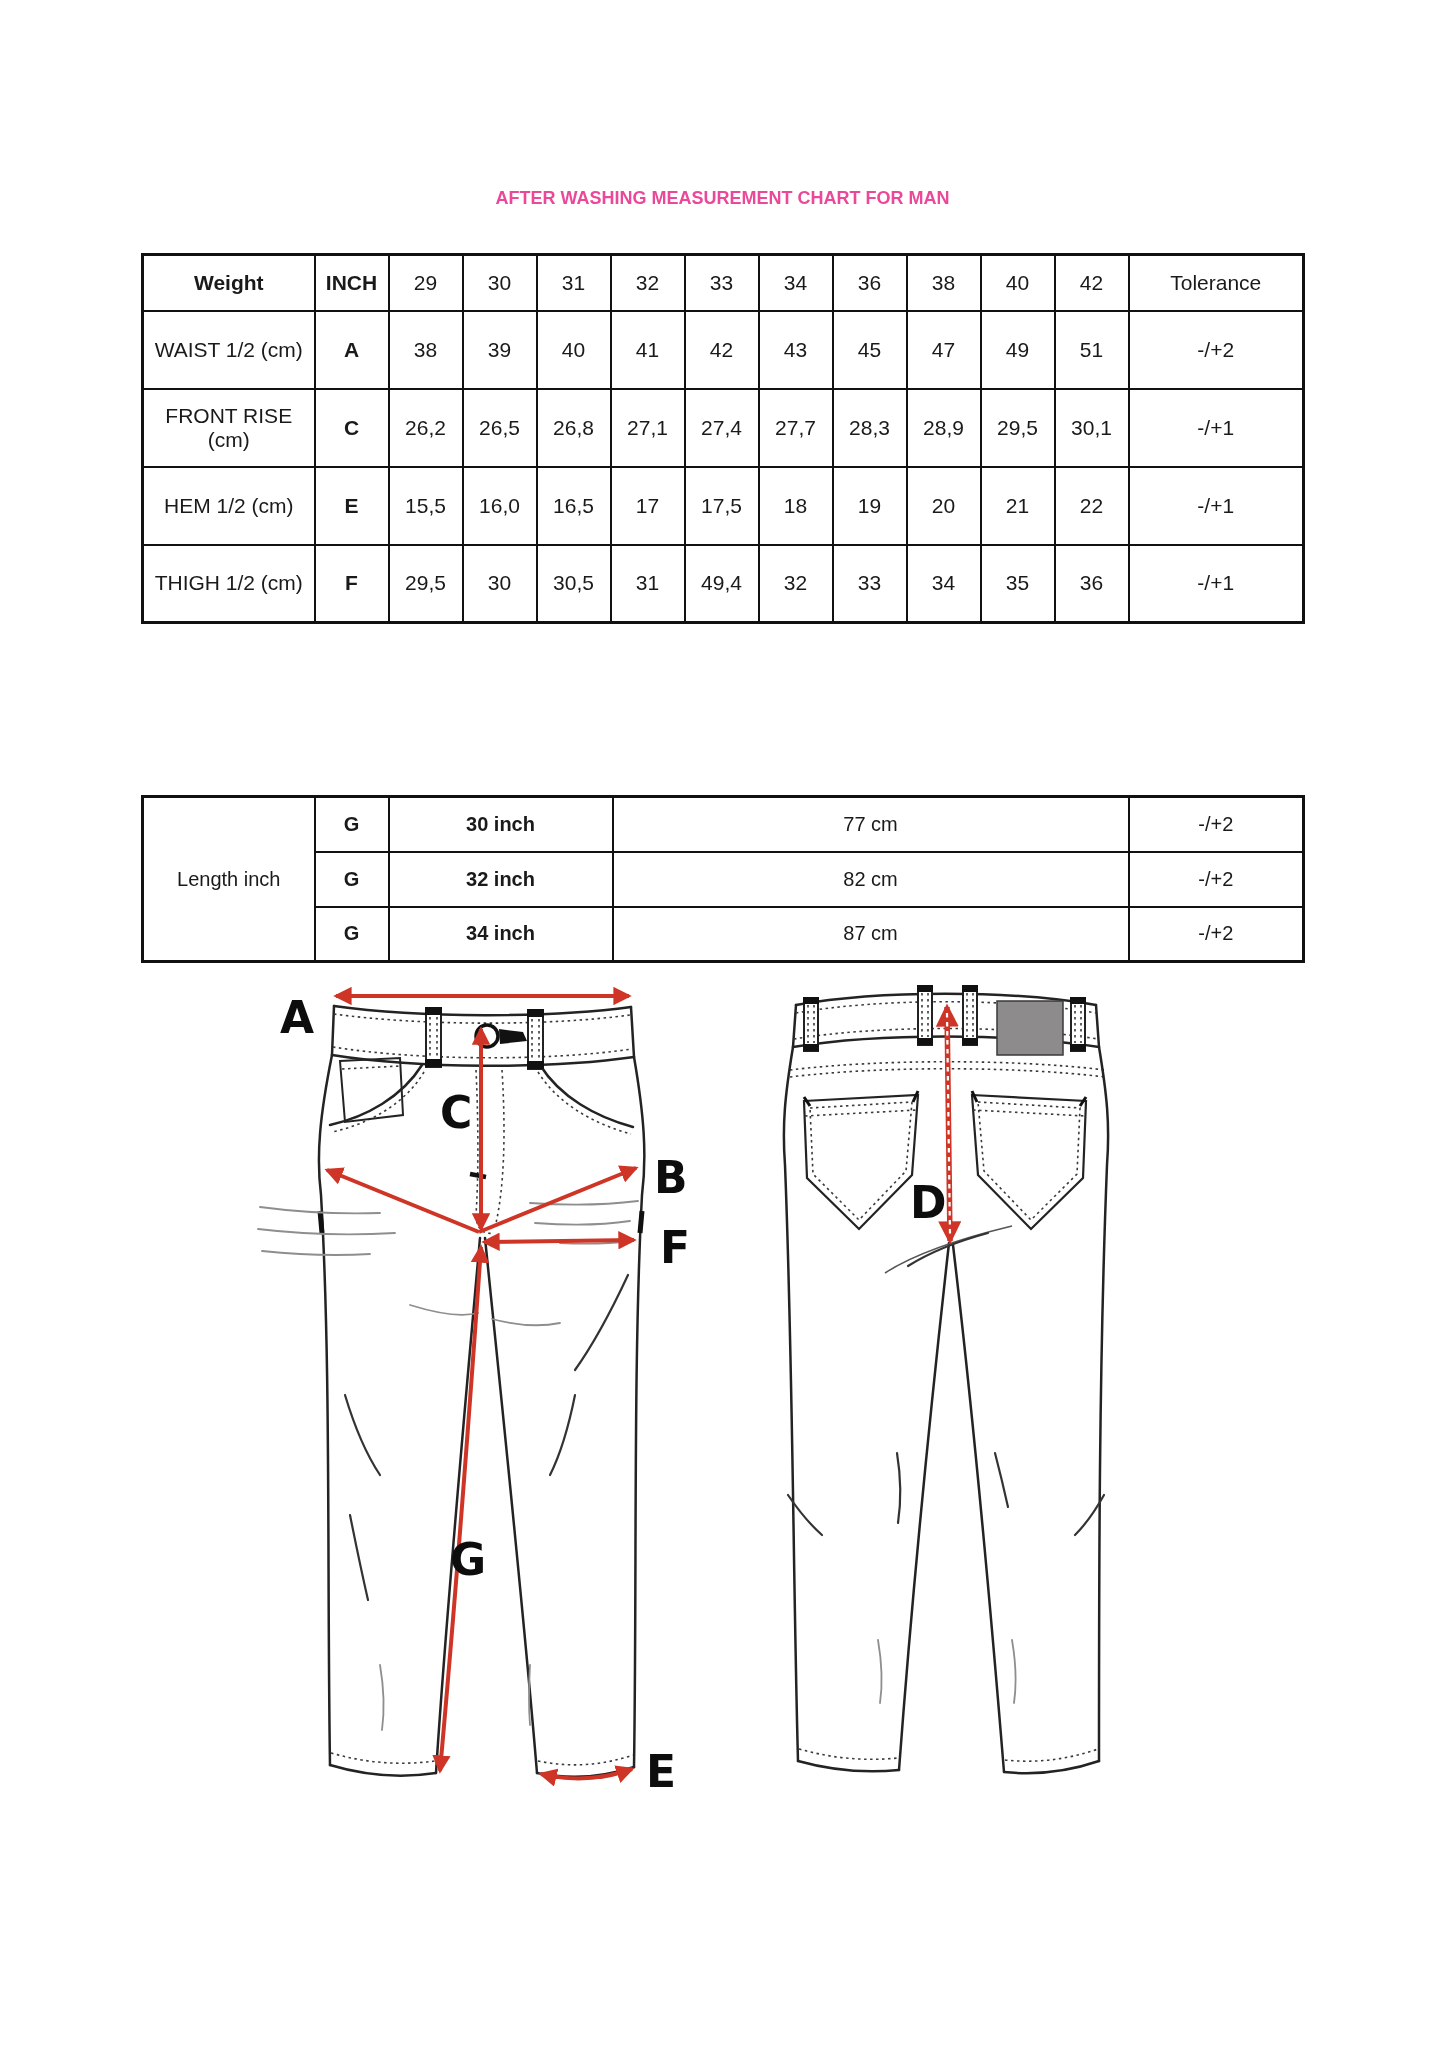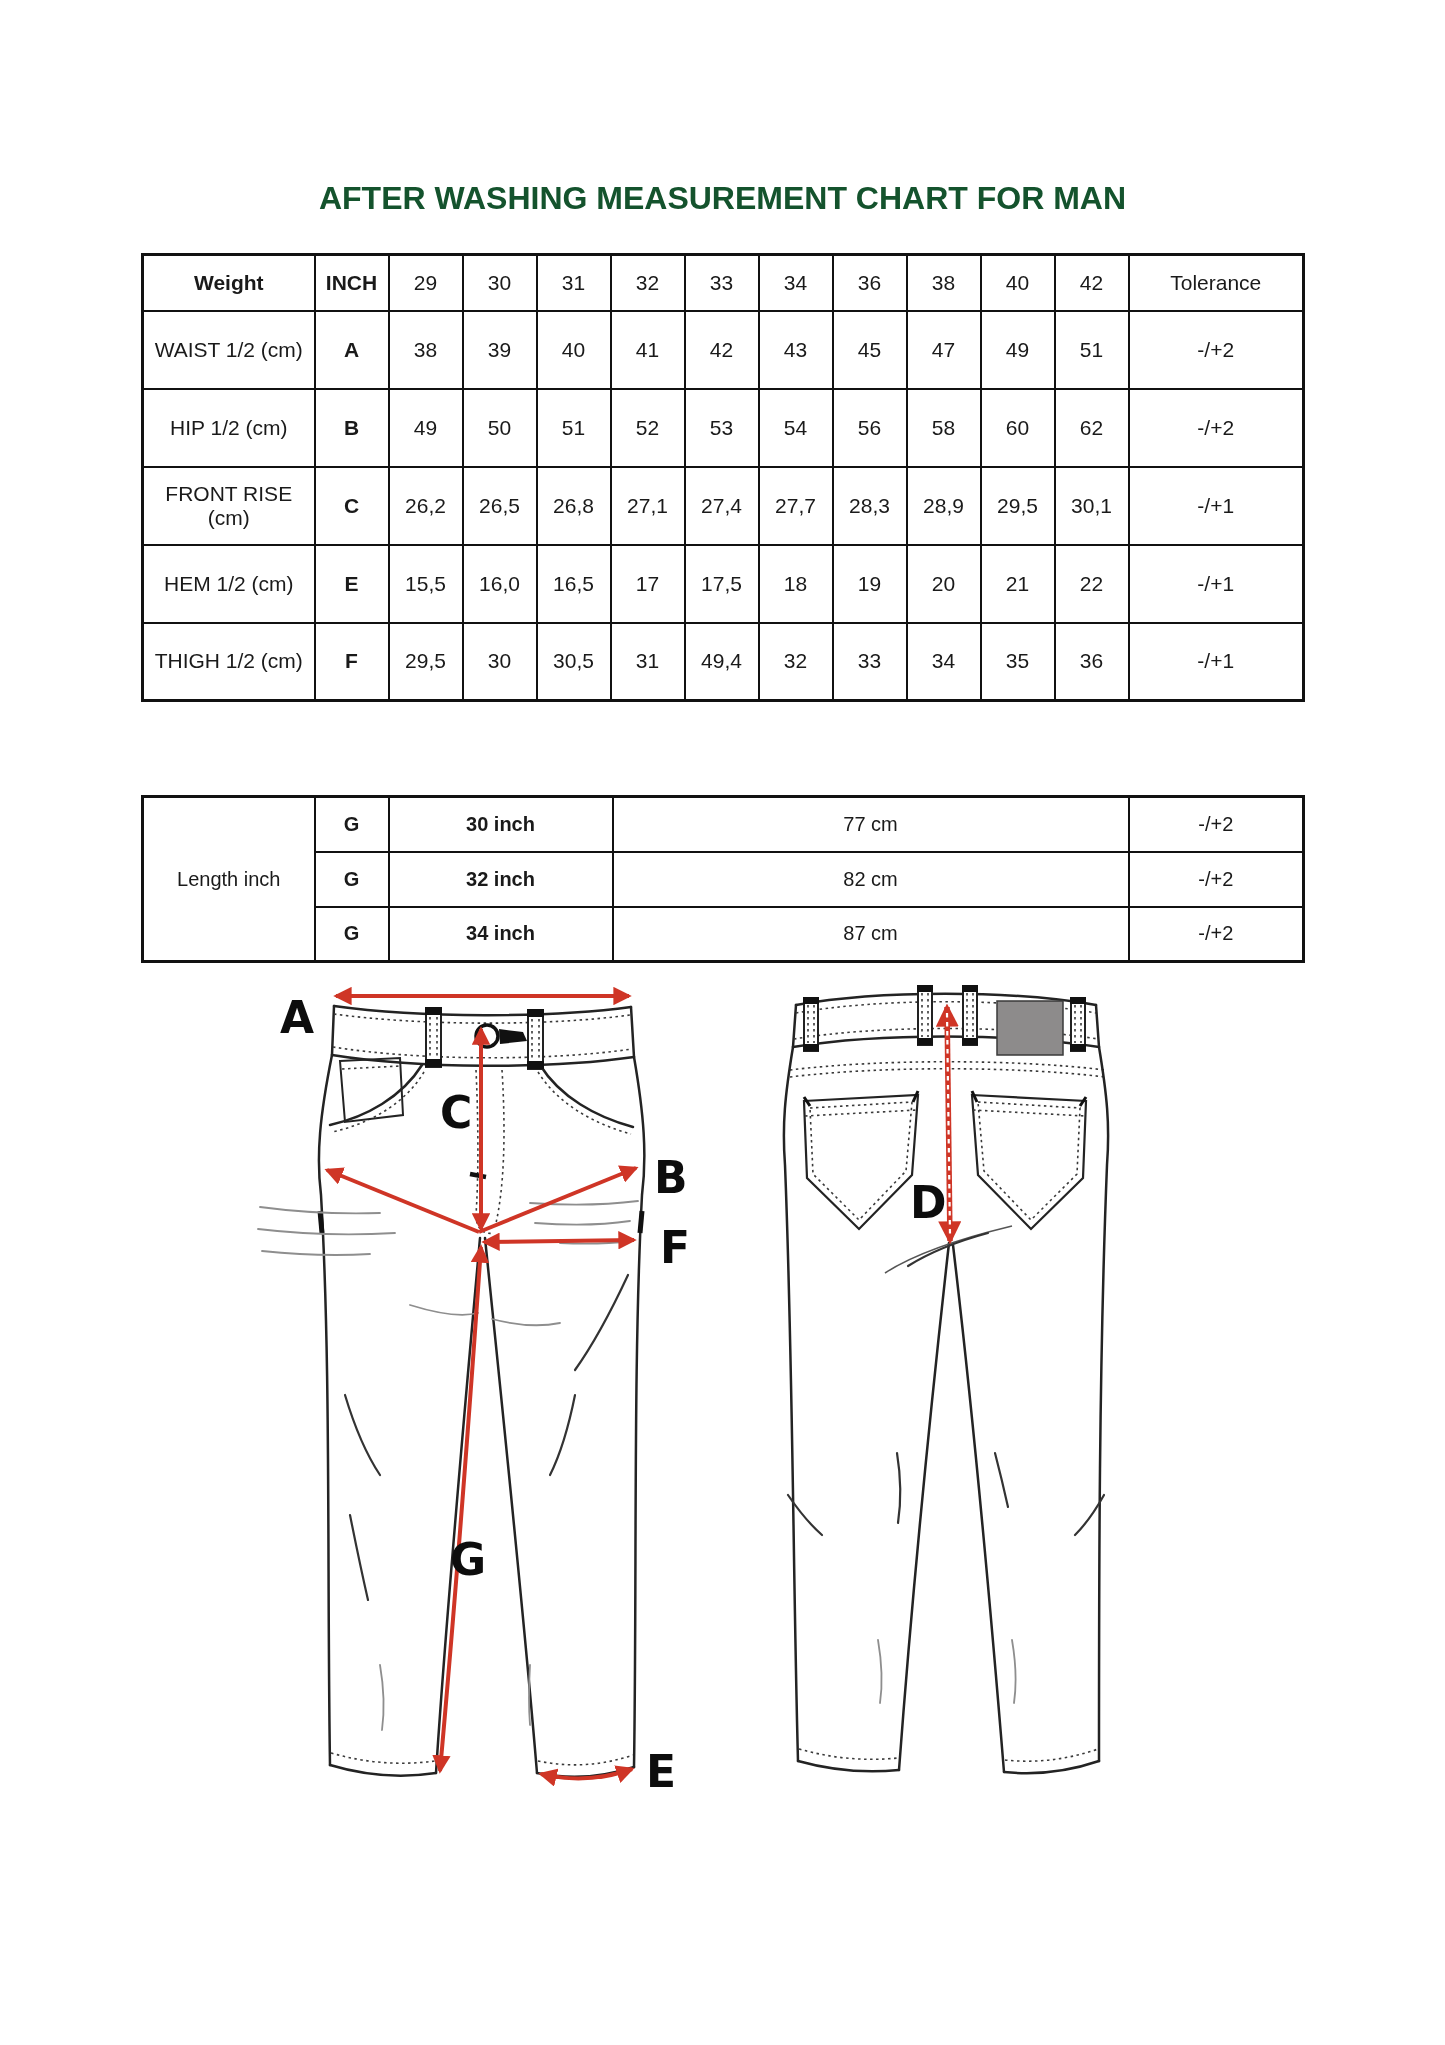--- a/index.html
+++ b/index.html
@@ -1,19 +1,19 @@
 <!DOCTYPE html>
 <html><head>
 <meta charset="utf-8">
 <style>
   html,body{margin:0;padding:0;background:#ffffff;}
   .page{position:relative;width:1445px;height:2045px;background:#fff;overflow:hidden;
         font-family:"Liberation Sans","DejaVu Sans",sans-serif;color:#1a1a1a;}
-  .title{position:absolute;left:0;right:0;top:180px;text-align:center;
-         font-size:32px;font-weight:bold;color:#14532d;}
+  .title{position:absolute;left:0;right:0;top:188px;text-align:center;
+         font-size:18px;font-weight:bold;color:#ec4899;}
   table{border-collapse:collapse;table-layout:fixed;background:#fff;}
   .size-table{position:absolute;left:141px;top:253px;width:1161px;border:3px solid #111;}
   .size-table th,.size-table td{border:2px solid #111;text-align:center;vertical-align:middle;
          padding:0;font-size:21px;color:#1a1a1a;overflow:hidden;}
   .size-table thead tr{height:56px;}
   .size-table tbody tr{height:78px;}
   .corner{font-size:27px;font-weight:bold;}
   .inch-h{font-size:21px;font-weight:bold;}
   .size-h{font-size:21px;font-weight:normal;border-radius:17px;}
   .tol-h{font-size:23px;font-weight:normal;}
@@ -87,35 +87,20 @@
           <td class="val">41</td>
           <td class="val">42</td>
           <td class="val">43</td>
           <td class="val">45</td>
           <td class="val">47</td>
           <td class="val">49</td>
           <td class="val">51</td>
           <td class="tol">-/+2</td>
         </tr>
         <tr>
-          <td class="row-label">HIP 1/2 (cm)</td>
-          <td class="code">B</td>
-          <td class="val">49</td>
-          <td class="val">50</td>
-          <td class="val">51</td>
-          <td class="val">52</td>
-          <td class="val">53</td>
-          <td class="val">54</td>
-          <td class="val">56</td>
-          <td class="val">58</td>
-          <td class="val">60</td>
-          <td class="val">62</td>
-          <td class="tol">-/+2</td>
-        </tr>
-        <tr>
           <td class="row-label">FRONT RISE (cm)</td>
           <td class="code">C</td>
           <td class="val">26,2</td>
           <td class="val">26,5</td>
           <td class="val">26,8</td>
           <td class="val">27,1</td>
           <td class="val">27,4</td>
           <td class="val">27,7</td>
           <td class="val">28,3</td>
           <td class="val">28,9</td>

